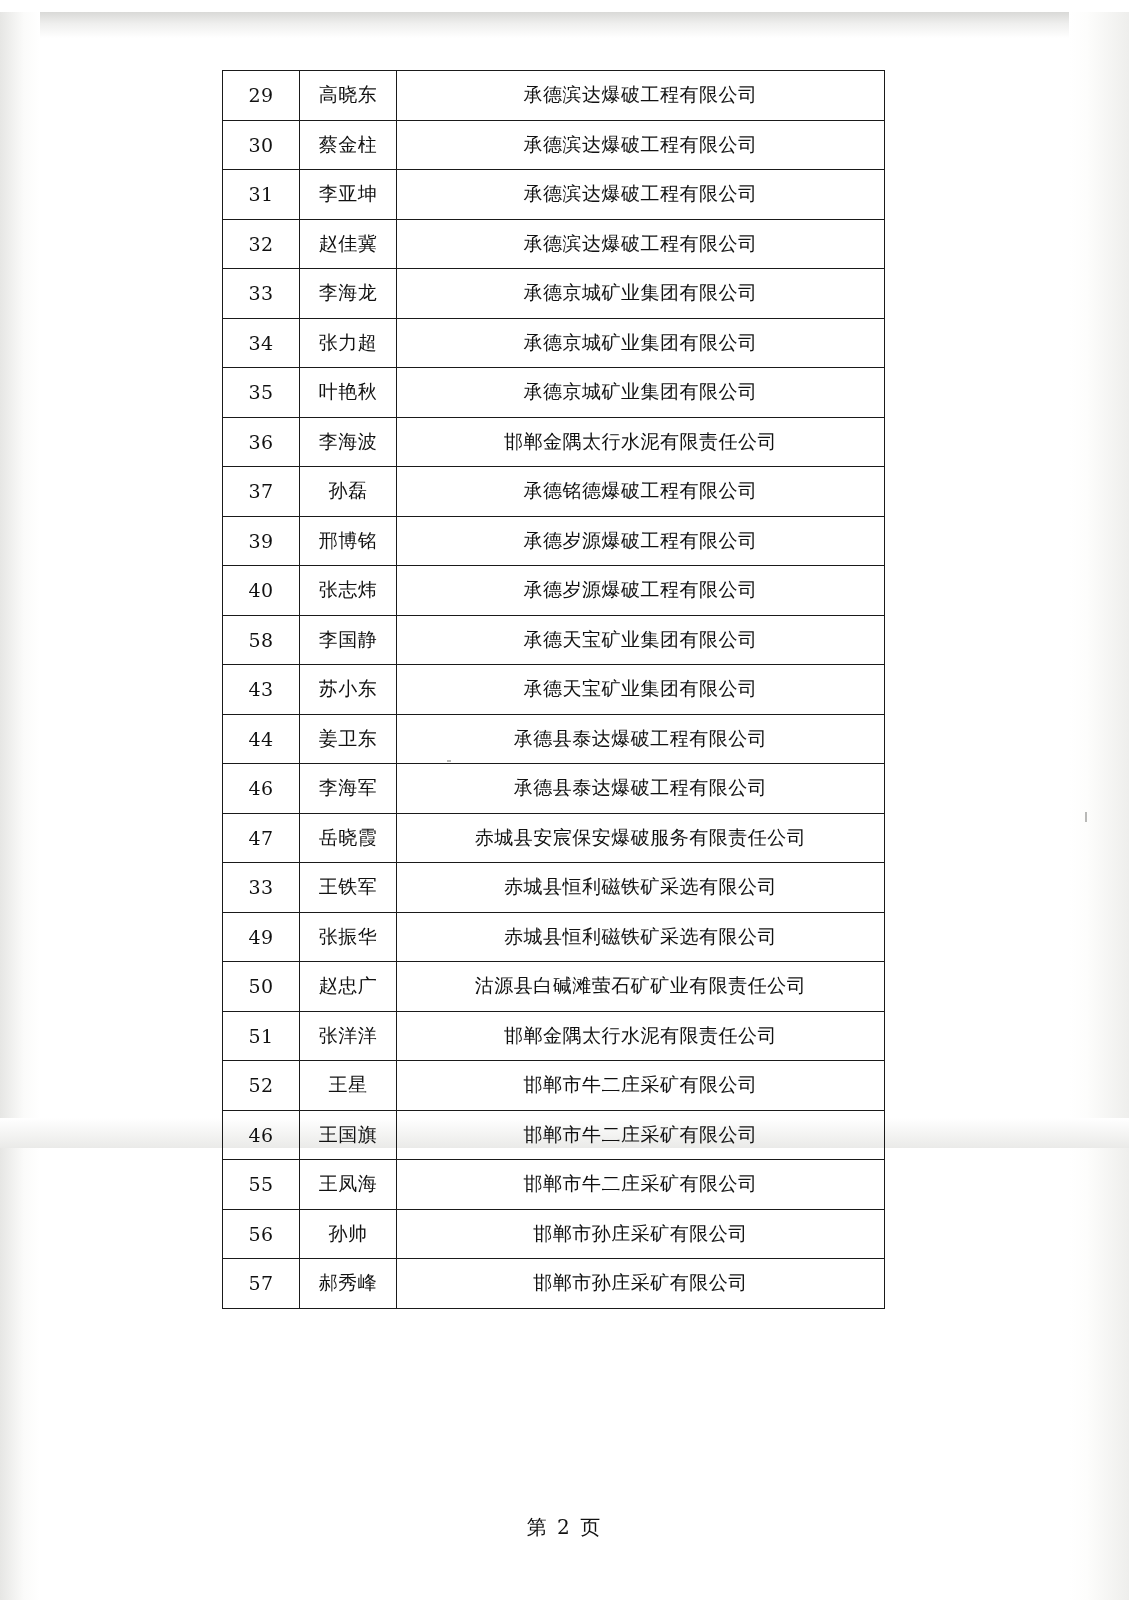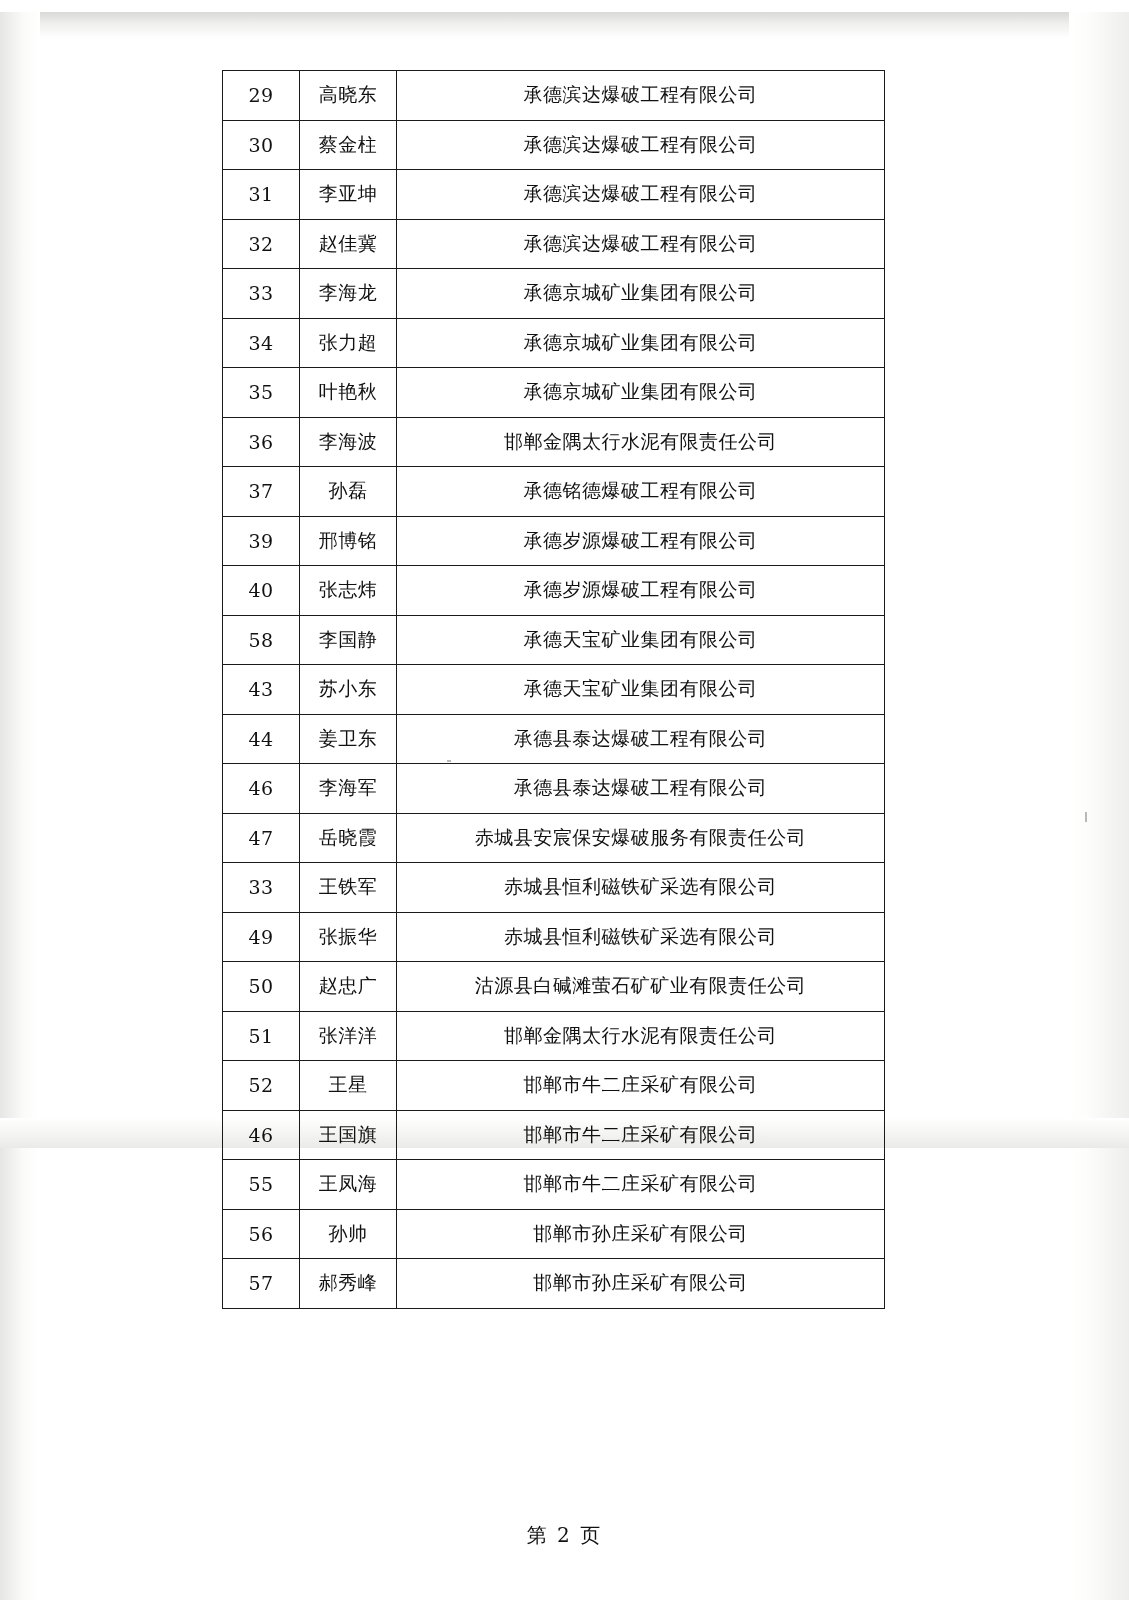--- a/index.html
+++ b/index.html
@@ -77,21 +77,20 @@
     top: 1500px;
     width: 1129px;
     text-align: center;
     font-size: 20px;
     color: #111111;
     letter-spacing: 2px;
   }
   .footer-inner {
     display: inline-block;
     padding: 2px 8px;
-    margin-top: 8px;
   }
   
   .speck {
     position: absolute;
     background: #b9b9b7;
     pointer-events: none;
   }
 </style>
 </head>
 <body>

